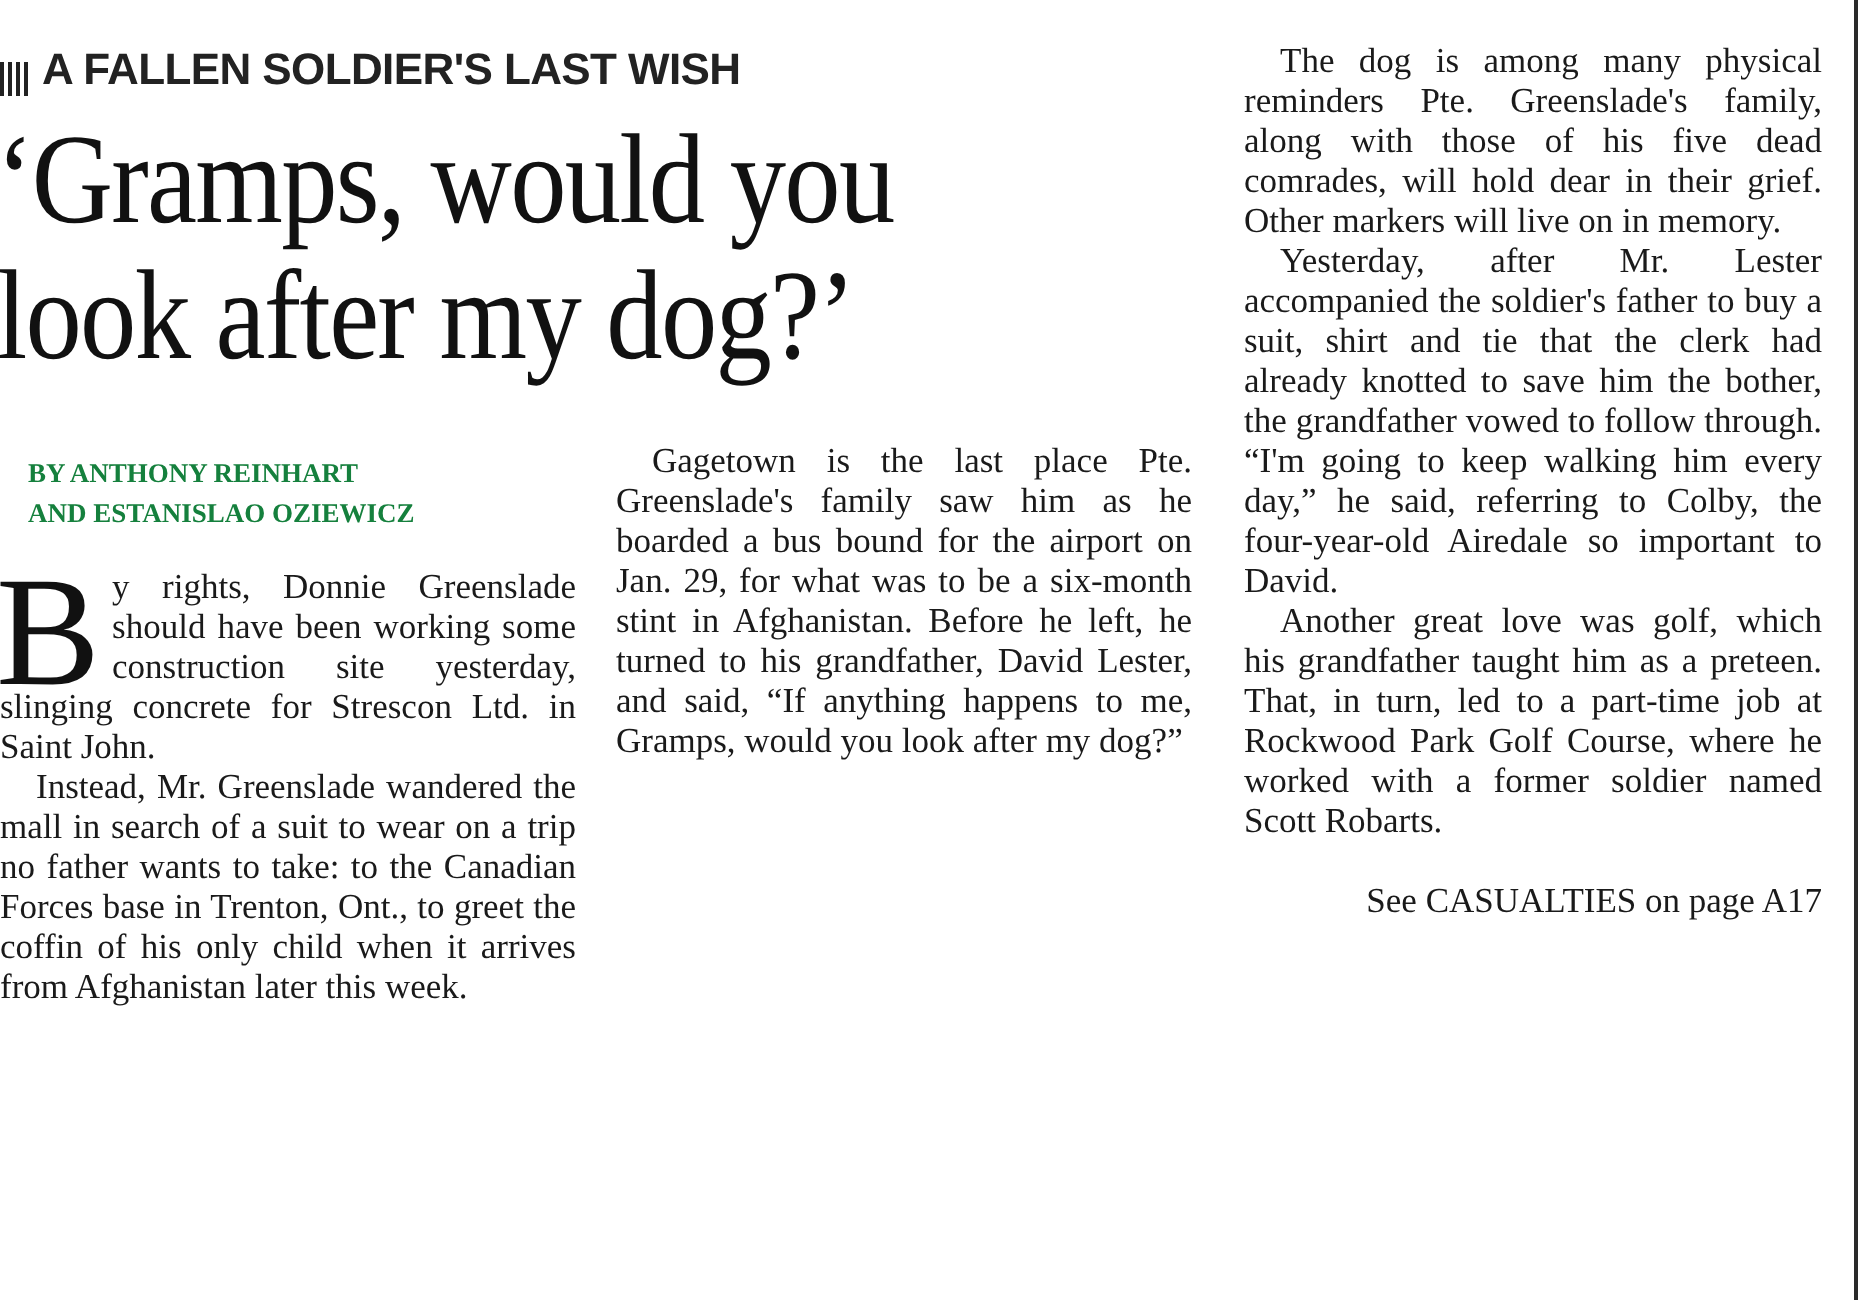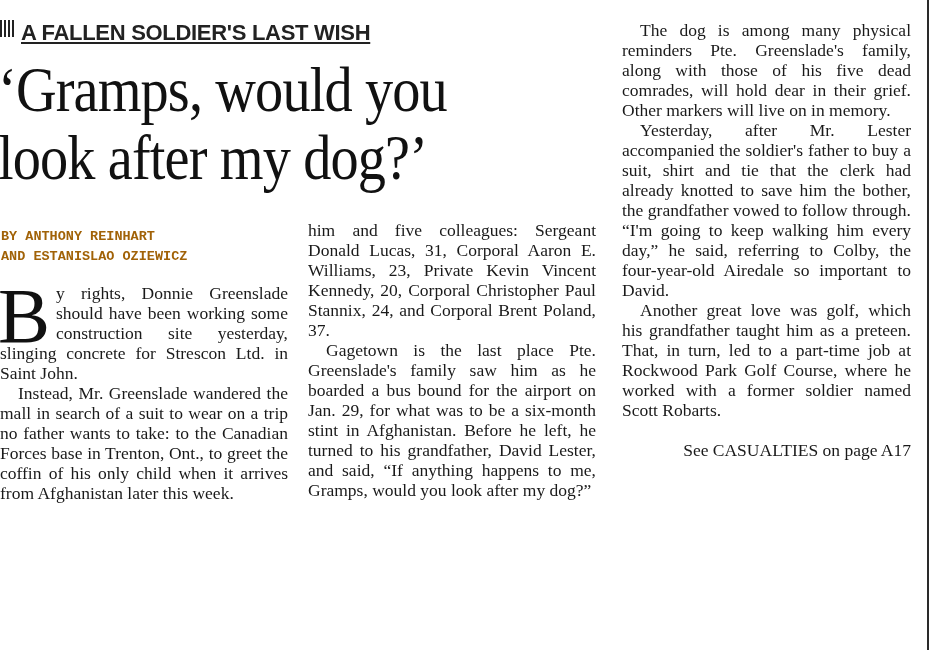--- a/index.html
+++ b/index.html
@@ -22,27 +22,26 @@
       width: 2px;
       height: 650px;
       background: #2a2a2a;
     }
     .kicker {
       position: absolute;
       left: 0;
       top: 20px;
       height: 28px;
       display: flex;
-      align-items: flex-start;
+      align-items: flex-end;
       font-family: "Liberation Sans", sans-serif;
       font-weight: bold;
       font-size: 22px;
       letter-spacing: -0.3px;
       color: #222;
-      text-decoration: underline;
     }
     .kicker-bars {
       display: inline-flex;
       gap: 2px;
       margin-right: 7px;
       height: 17px;
       align-items: stretch;
     }
     .kicker-bars span {
       display: block;
@@ -59,27 +58,27 @@
       line-height: 68px;
       font-weight: normal;
       color: #111;
       letter-spacing: -1px;
       transform: scaleX(0.88);
       transform-origin: left top;
       white-space: nowrap;
     }
     .byline {
       position: absolute;
-      left: 1px;
+      left: 14px;
       top: 227px;
-      font-family: Liberation Mono, monospace;
+      font-family: Liberation Serif, serif;
       font-weight: bold;
       font-size: 13.5px;
       line-height: 20px;
-      color: #a16207;
+      color: #15803d;
     }
     .col {
       position: absolute;
       font-family: "Liberation Serif", serif;
       font-size: 17.5px;
       line-height: 20px;
       text-align: justify;
       color: #1a1a1a;
     }
     .col p {
@@ -133,21 +132,20 @@
   <div>BY ANTHONY REINHART</div>
   <div>AND ESTANISLAO OZIEWICZ</div>
 </div>
 
 <div class="col col1">
   <p class="dropcap-para"><span class="dropcap">B</span><span>y rights, Donnie Greenslade should have been working some construction site yesterday, slinging concrete for Strescon Ltd. in Saint John.</span></p>
   <p>Instead, Mr. Greenslade wandered the mall in search of a suit to wear on a trip no father wants to take: to the Canadian Forces base in Trenton, Ont., to greet the coffin of his only child when it arrives from Afghanistan later this week.</p>
 </div>
 
 <div class="col col2">
-  <p class="noindent">him and five colleagues: Sergeant Donald Lucas, 31, Corporal Aaron E. Williams, 23, Private Kevin Vincent Kennedy, 20, Corporal Christopher Paul Stannix, 24, and Corporal Brent Poland, 37.</p>
   <p>Gagetown is the last place Pte. Greenslade's family saw him as he boarded a bus bound for the airport on Jan. 29, for what was to be a six-month stint in Afghanistan. Before he left, he turned to his grandfather, David Lester, and said, “If anything happens to me, Gramps, would you look after my dog?”</p>
 </div>
 
 <div class="col col3">
   <p>The dog is among many physical reminders Pte. Greenslade's family, along with those of his five dead comrades, will hold dear in their grief. Other markers will live on in memory.</p>
   <p>Yesterday, after Mr. Lester accompanied the soldier's father to buy a suit, shirt and tie that the clerk had already knotted to save him the bother, the grandfather vowed to follow through. “I'm going to keep walking him every day,” he said, referring to Colby, the four-year-old Airedale so important to David.</p>
   <p>Another great love was golf, which his grandfather taught him as a preteen. That, in turn, led to a part-time job at Rockwood Park Golf Course, where he worked with a former soldier named Scott Robarts.</p>
   <p class="seeline">See  CASUALTIES on page A17</p>
 </div>
 

